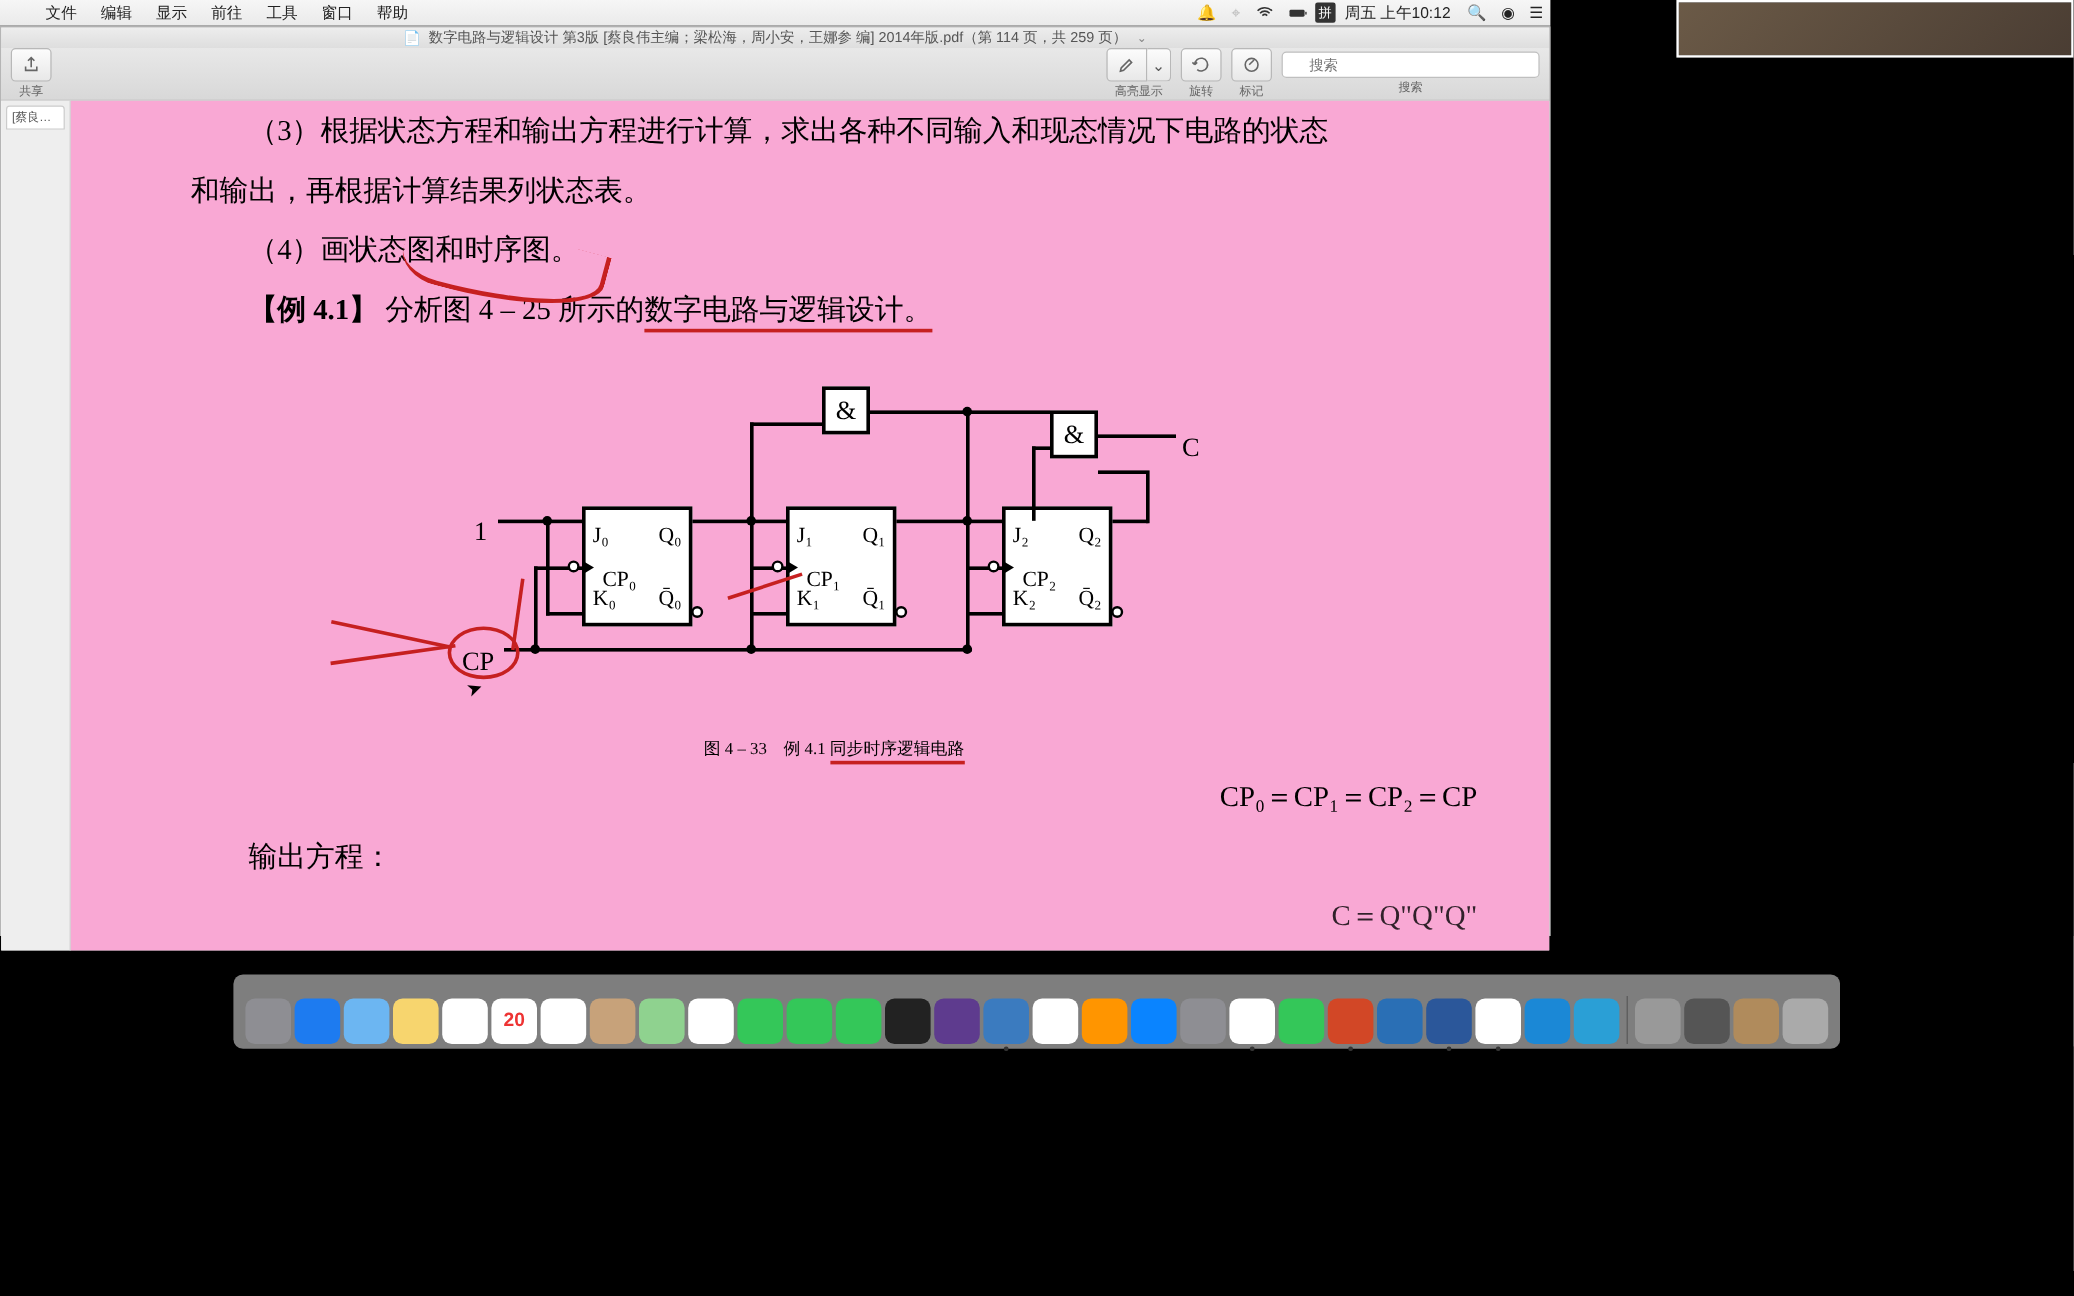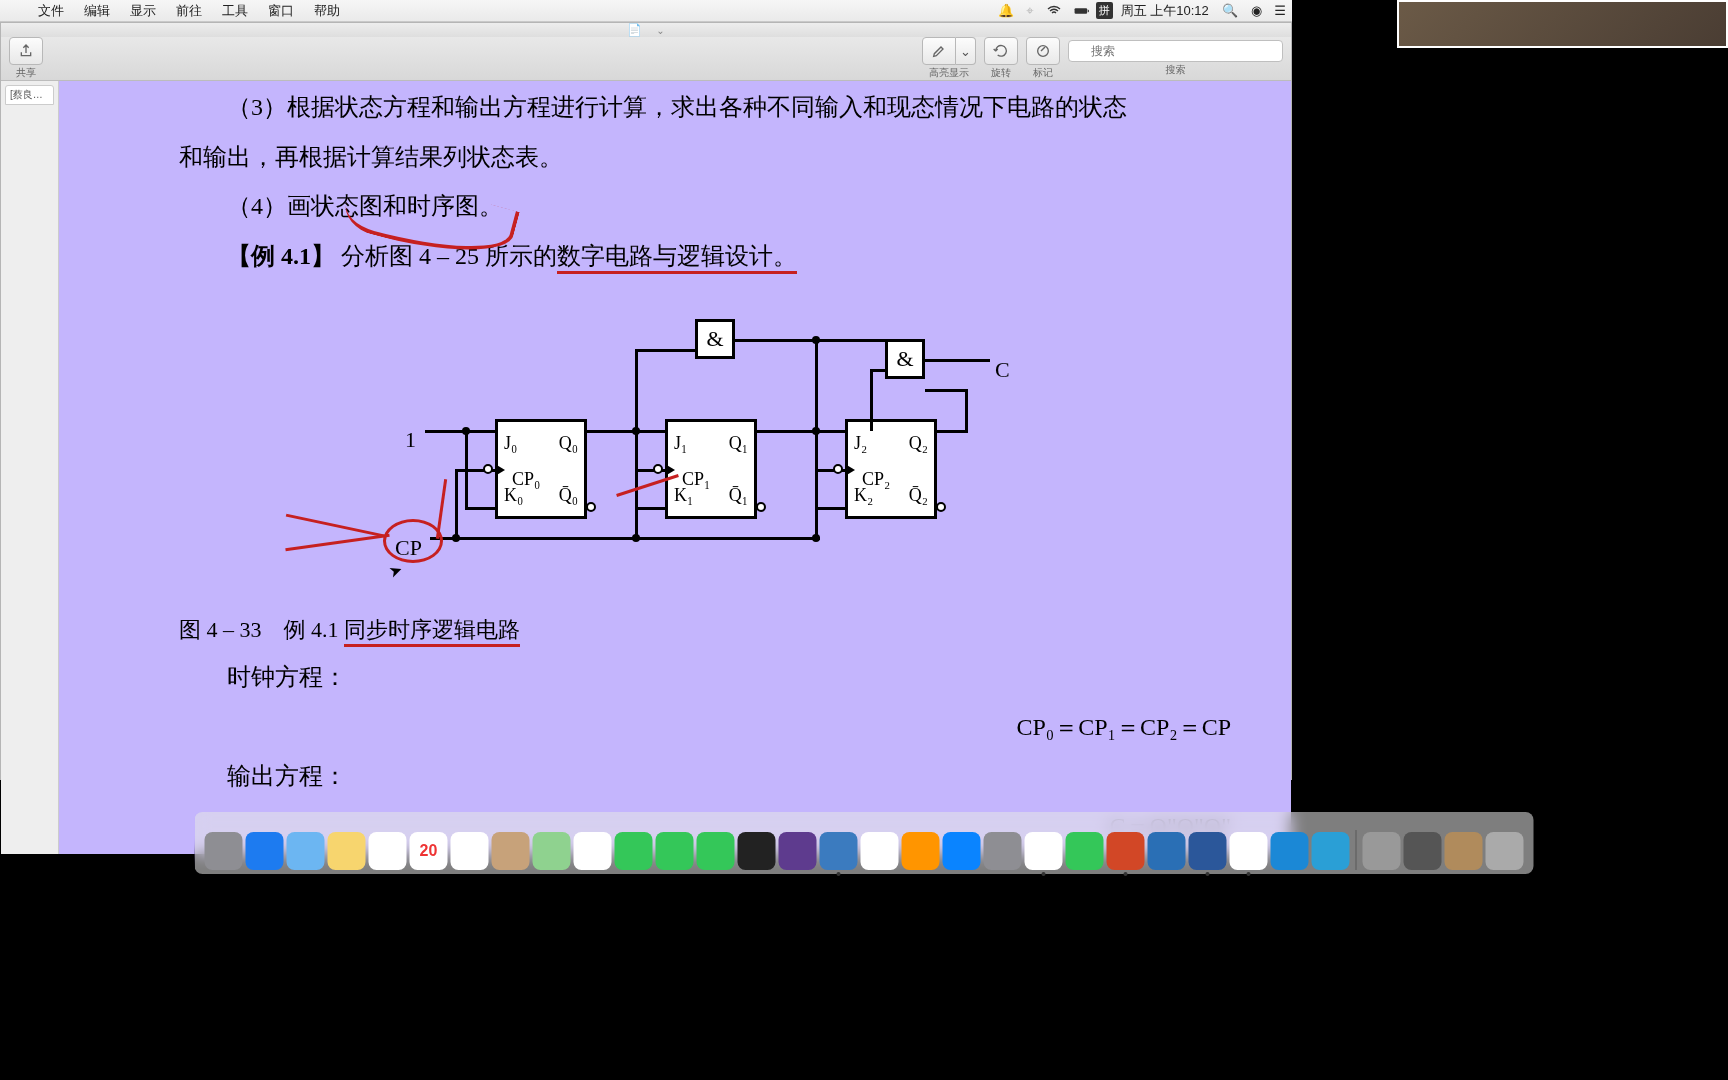--- a/index.html
+++ b/index.html
@@ -140,24 +140,23 @@
   border-radius: 3px 3px 0 0;
   padding: 2px 4px;
   color: #555;
   white-space: nowrap;
   overflow: hidden;
   text-overflow: ellipsis;
 }
 
 .page-area {
   flex: 1;
-  background: #c4b5fd;
+  background: #f9a8d4;
   overflow: hidden;
   position: relative;
-  padding-left: 20px;
 }
 
 .page-content {
   font-family: "Songti SC", "SimSun", serif;
   color: #000;
   padding: 0 60px 0 100px;
   font-size: 24px;
   line-height: 1.9;
 }
 .page-content p { margin: 4px 0; }
@@ -231,21 +230,22 @@
   border-radius: 50%;
   background: transparent;
 }
 .red-line {
   position: absolute;
   background: #c62020;
   height: 3px;
 }
 
 .caption {
-  font-size: 22px;
+  text-align: center;
+  font-size: 14px;
   font-family: "Songti SC", "SimSun", serif;
   margin: 8px 0 18px 0;
 }
 
 .eq {
   text-align: right;
   font-family: "Times New Roman", serif;
   font-size: 24px;
   margin: 6px 0;
 }
@@ -338,20 +338,21 @@
   <span class="clock">周五 上午10:12</span>
   <span class="status">🔍</span>
   <span class="status">◉</span>
   <span class="status">☰</span>
 </div>
 
 <div class="preview-window">
 
   <div class="titlebar">
     <span class="doc-icon">📄</span>
+    <span>数字电路与逻辑设计 第3版 [蔡良伟主编；梁松海，周小安，王娜参 编] 2014年版.pdf（第 114 页，共 259 页）</span>
     <span class="chev">⌄</span>
   </div>
 
   <div class="toolbar">
     <div class="tool-group">
       <div class="tool-btn">
         <svg width="16" height="16" viewBox="0 0 24 24" fill="none" stroke="#666" stroke-width="2">
             <path d="M12 3v12M8 7l4-4 4 4M5 14v5h14v-5"></path>
           </svg>
       </div>
@@ -491,21 +492,20 @@
           <div class="red-line" style="left:-70px;top:215px;width:100px;transform:rotate(12deg)"></div>
           <div class="red-line" style="left:-70px;top:232px;width:105px;transform:rotate(-8deg)"></div>
           <div class="red-line" style="left:85px;top:170px;width:3px;height:60px;transform:rotate(8deg)"></div>
           <div class="red-line" style="left:260px;top:175px;width:65px;transform:rotate(-18deg)"></div>
         </div>
 
         <p class="caption">
           <span>图 4 – 33　例 4.1 </span><span class="underline-red">同步时序逻辑电路</span>
         </p>
 
-        <p class="indent">时钟方程：</p>
         <p class="eq">CP₀＝CP₁＝CP₂＝CP</p>
         <p class="indent">输出方程：</p>
         <p class="eq" style="opacity:.8">C＝Q"Q"Q"</p>
       </div>
 
       <span class="cursor" style="left:330px;top:480px">➤</span>
     </div>
   </div>
 </div>
 

